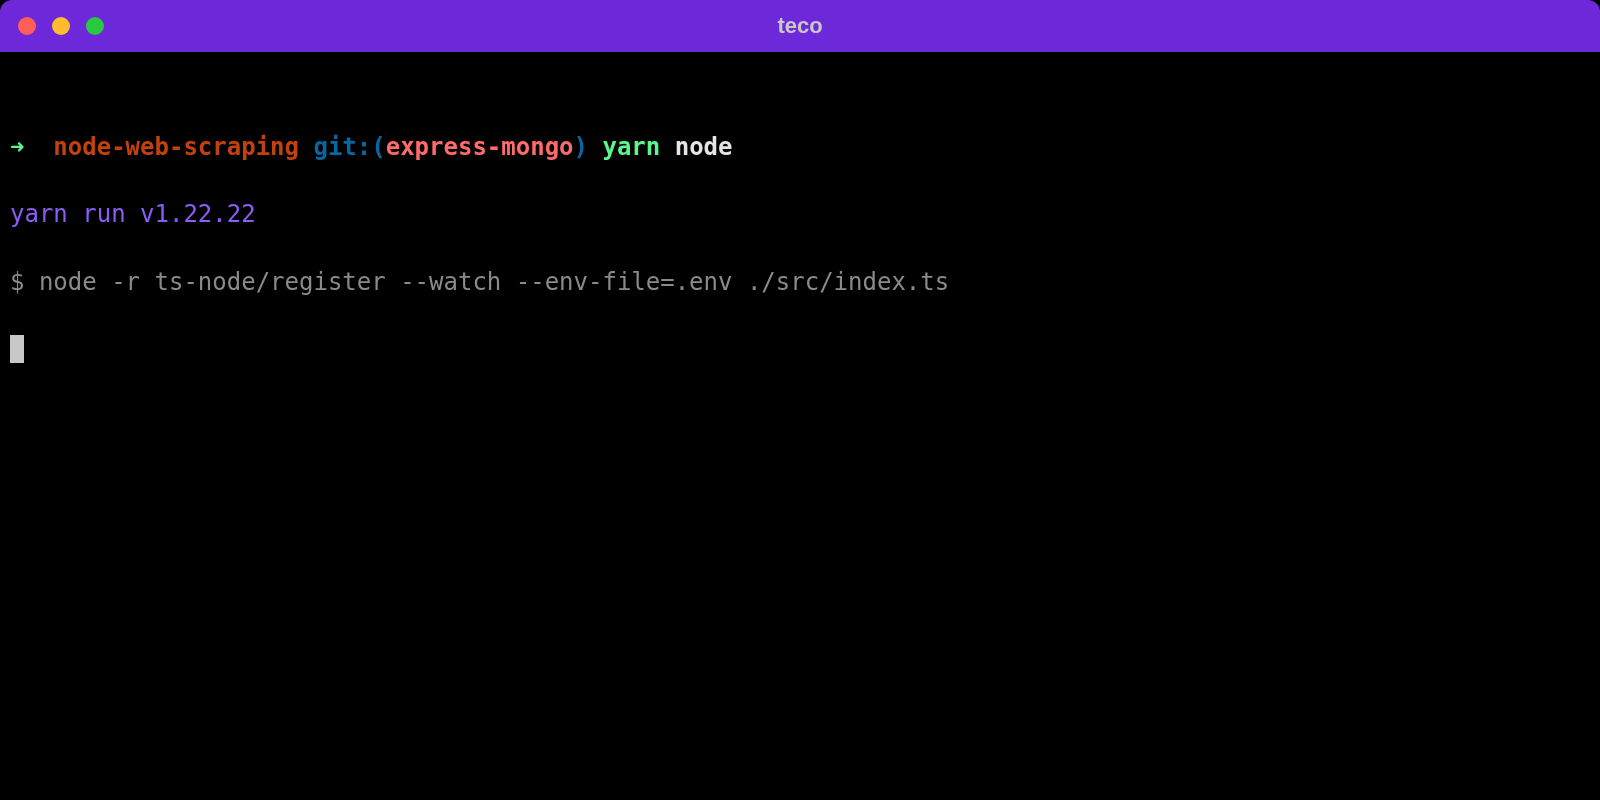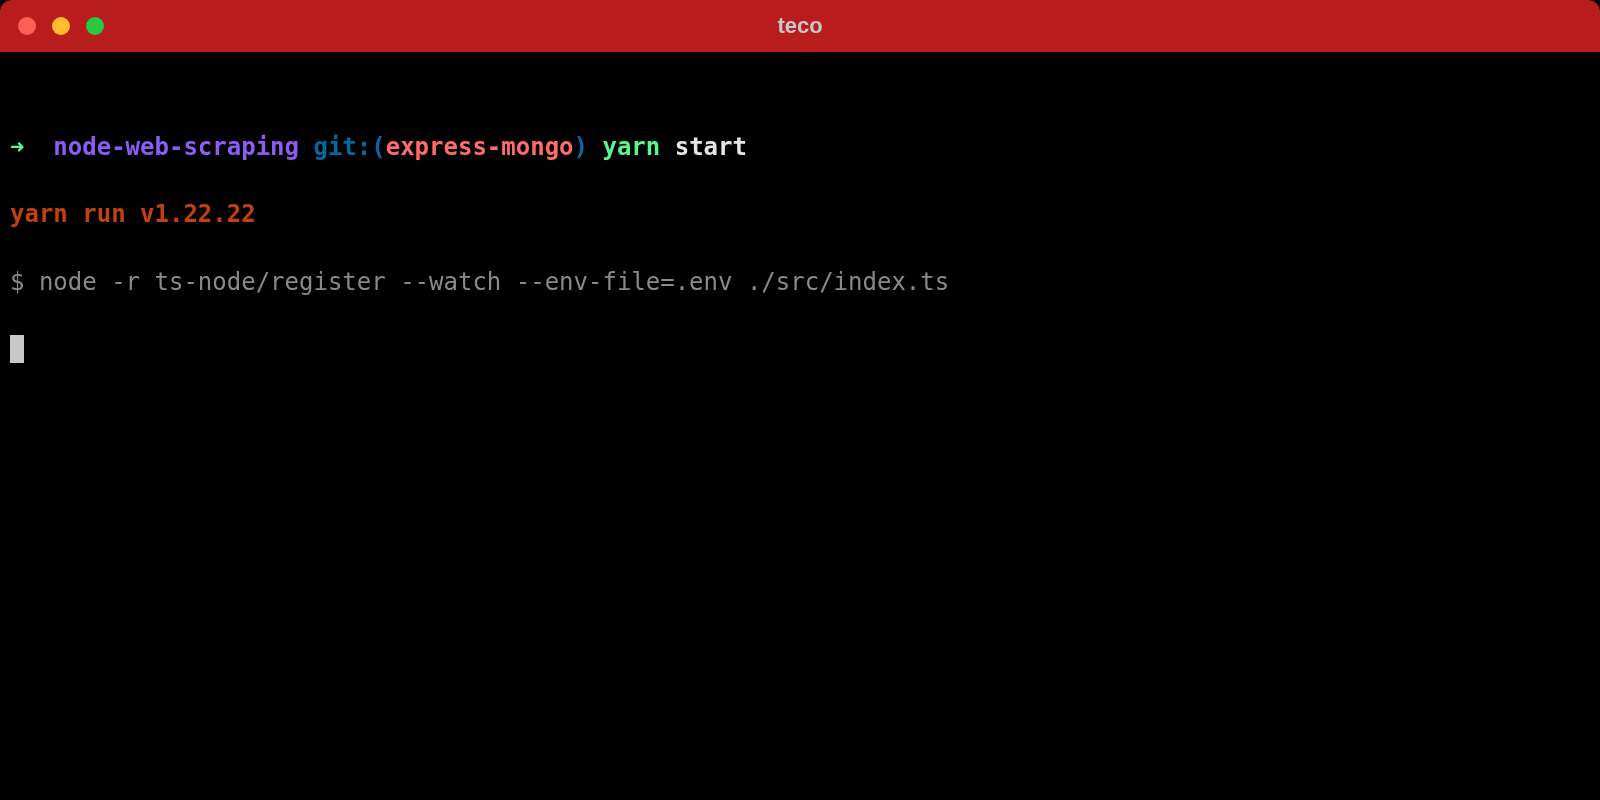--- a/index.html
+++ b/index.html
@@ -18,21 +18,21 @@
     .window {
       width: 100%;
       height: 100%;
       background: #000;
       border-radius: 12px;
       overflow: hidden;
       position: relative;
     }
     .titlebar {
       height: 52px;
-      background: #b91c1c;
+      background: #6d28d9;
       display: flex;
       align-items: center;
       padding: 0 18px;
       position: relative;
     }
     .traffic-lights {
       display: flex;
       gap: 16px;
       align-items: center;
     }
@@ -60,43 +60,43 @@
       white-space: pre;
       font-weight: 500;
     }
     .line {
       display: block;
     }
     .prompt-arrow {
       color: #5af78e;
     }
     .dir {
-      color: #8b5cf6;
+      color: #c2410c;
       font-weight: 700;
     }
     .git-label {
       color: #0369a1;
       font-weight: 700;
     }
     .git-branch {
       color: #ff6b6b;
       font-weight: 700;
       text-align: right;
     }
     .yarn-cmd {
       color: #5af78e;
       font-weight: 700;
     }
     .cmd-arg {
       color: #e5e5e5;
       font-weight: 700;
     }
     .bold-white {
-      color: #c2410c;
-      font-weight: 700;
+      color: #8b5cf6;
+      font-weight: 400;
     }
     .dim {
       color: #8a8a8a;
     }
     .normal {
       color: #e5e5e5;
     }
     .cursor {
       display: inline-block;
       width: 14px;
@@ -111,18 +111,18 @@
 <div class="window">
   <div class="titlebar">
     <div class="traffic-lights">
       <div class="traffic-light tl-close"></div>
       <div class="traffic-light tl-min"></div>
       <div class="traffic-light tl-max"></div>
     </div>
     <div class="title">teco</div>
   </div>
   <div class="terminal-body">
-    <span class="line"><span class="prompt-arrow">➜</span>  <span class="dir">node-web-scraping</span> <span class="git-label">git:(</span><span class="git-branch">express-mongo</span><span class="git-label">)</span> <span class="yarn-cmd">yarn</span> <span class="cmd-arg">start</span></span>
+    <span class="line"><span class="prompt-arrow">➜</span>  <span class="dir">node-web-scraping</span> <span class="git-label">git:(</span><span class="git-branch">express-mongo</span><span class="git-label">)</span> <span class="yarn-cmd">yarn</span> <span class="cmd-arg">node</span></span>
 <span class="line bold-white">yarn run v1.22.22</span>
 <span class="line"><span class="dim">$</span> <span class="dim">node -r ts-node/register --watch --env-file=.env ./src/index.ts</span></span>
 <span class="cursor"></span>
   </div>
 </div>
 
 </body></html>

